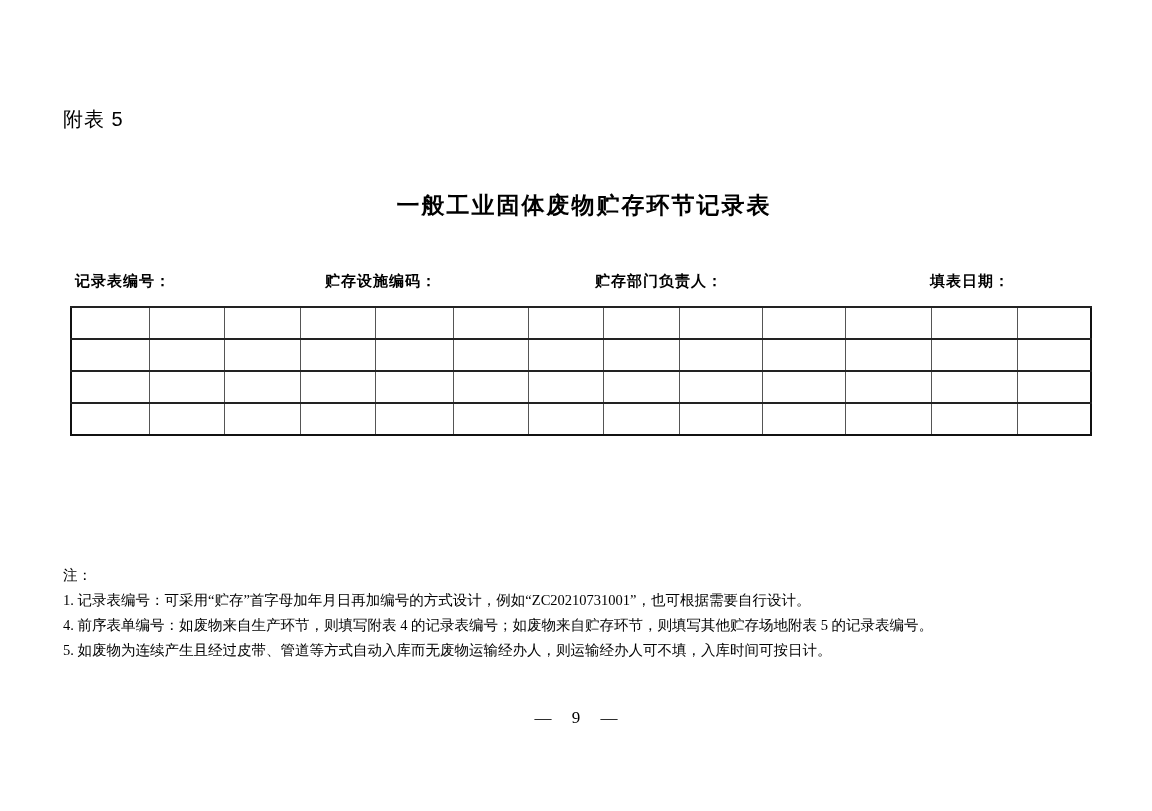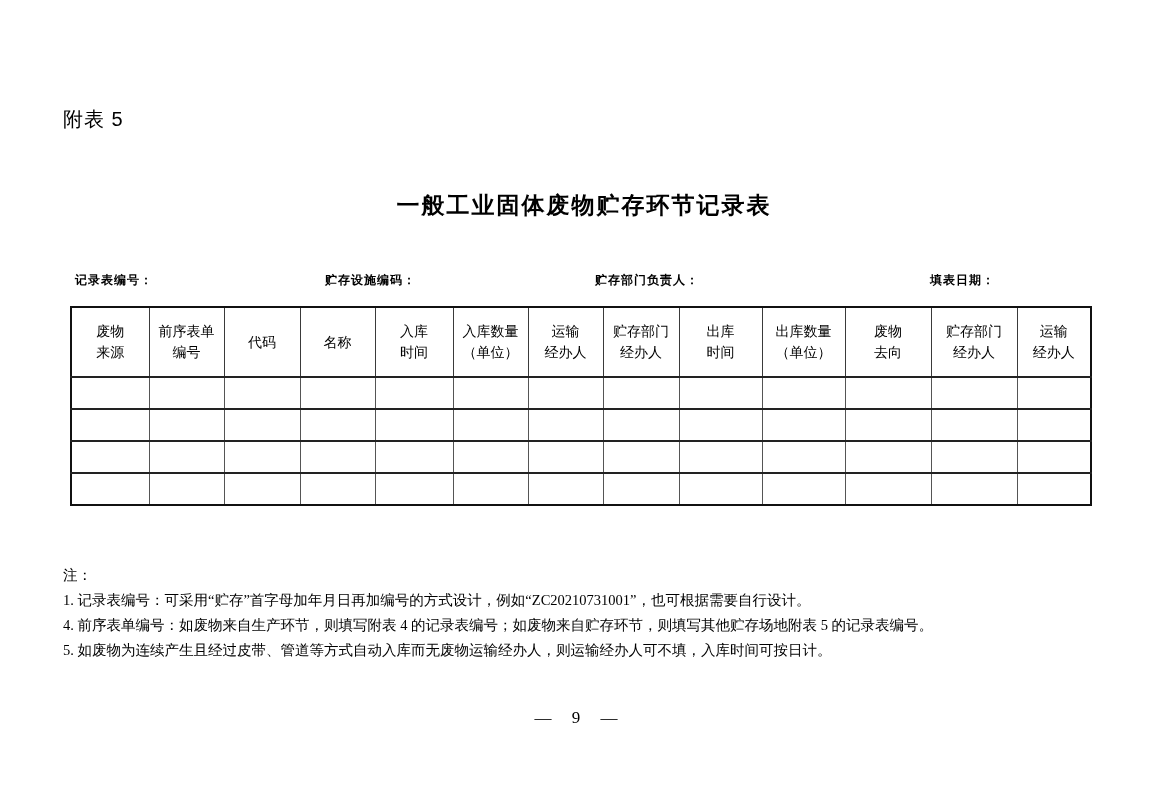--- a/index.html
+++ b/index.html
@@ -35,21 +35,21 @@
     letter-spacing: 2px;
     padding-left: 8px;
   }
   .info-row {
     position: absolute;
     left: 0;
     top: 272px;
     width: 100%;
     height: 22px;
     font-weight: bold;
-    font-size: 12px;
+    font-size: 15px;
   }
   .info-row .info-label {
     position: absolute;
     top: 0;
     white-space: nowrap;
     letter-spacing: 1px;
   }
   #lbl-record   { left: 75px;  }
   #lbl-facility { left: 325px; }
   #lbl-head     { left: 595px; }
@@ -147,46 +147,20 @@
         <col style="width:75px">
       <col style="width:75px">
         <col style="width:76px">
         <col style="width:83px">
       <col style="width:83px">
         <col style="width:86px">
         <col style="width:86px">
       <col style="width:74px">
     </colgroup>
     <thead>
-      <tr class="col-header-row">
-        <th>废物
-来源</th>
-        <th>前序表单
-编号</th>
-        <th>代码</th>
-        <th>名称</th>
-        <th>入库
-时间</th>
-        <th>入库数量
-（单位）</th>
-        <th>运输
-经办人</th>
-        <th>贮存部门
-经办人</th>
-        <th>出库
-时间</th>
-        <th>出库数量
-（单位）</th>
-        <th>废物
-去向</th>
-        <th>贮存部门
-经办人</th>
-        <th>运输
-经办人</th>
-      </tr>
     </thead>
     <tbody id="table-body">
 
     <tr class="body-row">
           <td></td>
           <td></td>
           <td></td>
           <td></td>
           <td></td>
           <td></td>

